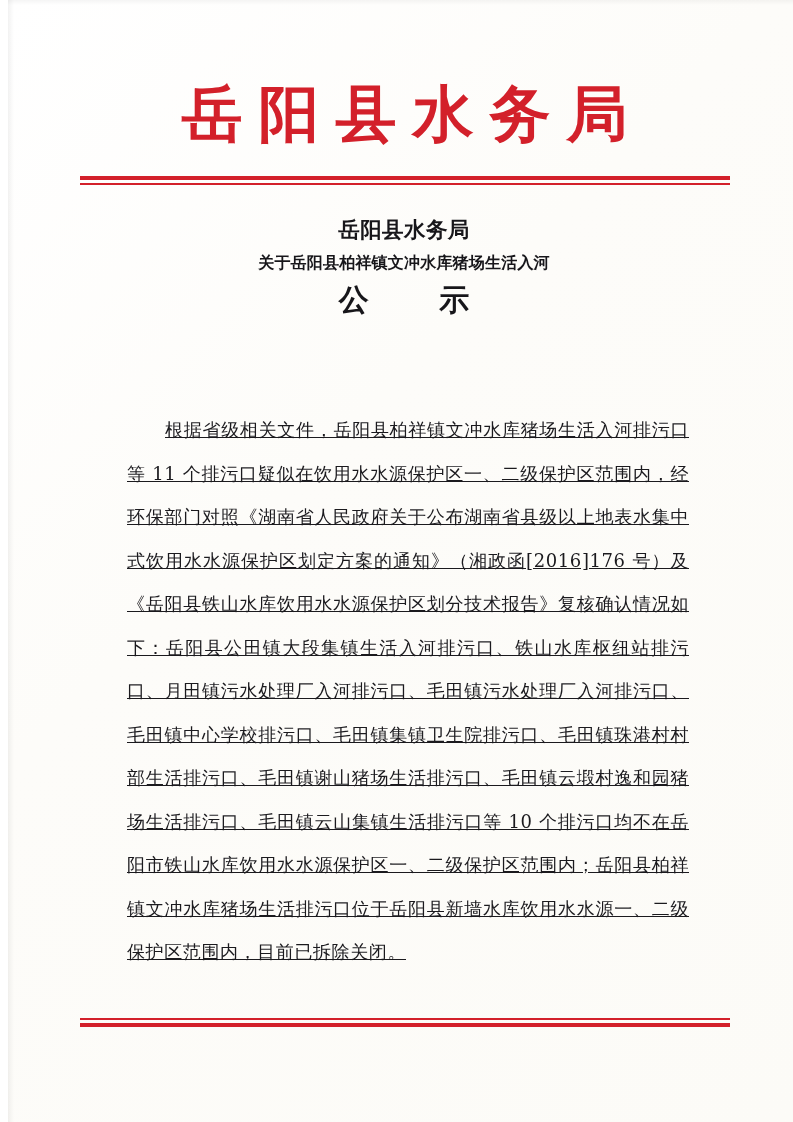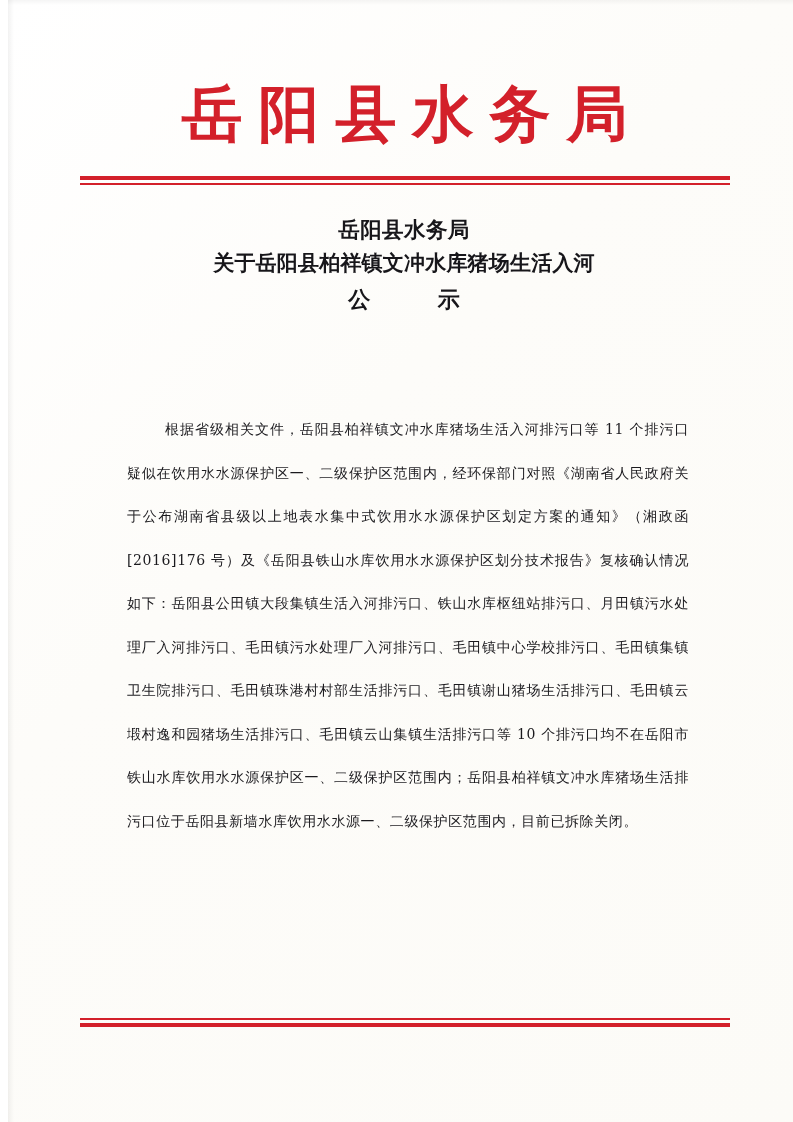--- a/index.html
+++ b/index.html
@@ -76,47 +76,48 @@
   }
   .doc-title .line {
     font-family: "DejaVu Serif", "Liberation Serif", serif;
     font-weight: 700;
     font-size: 21.5px;
     line-height: 33px;
     letter-spacing: 0.4px;
     white-space: nowrap;
   }
   .doc-title .line.wide {
-    font-size: 21px;
+    font-size: 16px;
     letter-spacing: 0.2px;
   }
   .doc-title .line.gongshi {
-    font-size: 22px;
+    font-size: 30px;
     letter-spacing: 30px;
     text-indent: 30px;
     margin-top: 4px;
   }
 
   
   .body-text {
     position: absolute;
     top: 408px;
     left: 119px;
     width: 562px;
     color: #1b1a1e;
   }
   .body-text p {
     margin: 0;
     font-family: "DejaVu Serif", "Liberation Serif", serif;
-    font-size: 14px;
+    font-size: 18px;
     line-height: 43.5px;
     text-align: justify;
     text-justify: inter-ideograph;
     letter-spacing: 0.6px;
     text-indent: 38px;
+    text-decoration: underline;
   }
 
   
   .footer-rules {
     position: absolute;
     top: 1018px;
     left: 72px;
     width: 650px;
   }
   .footer-rules .rule-thin {

